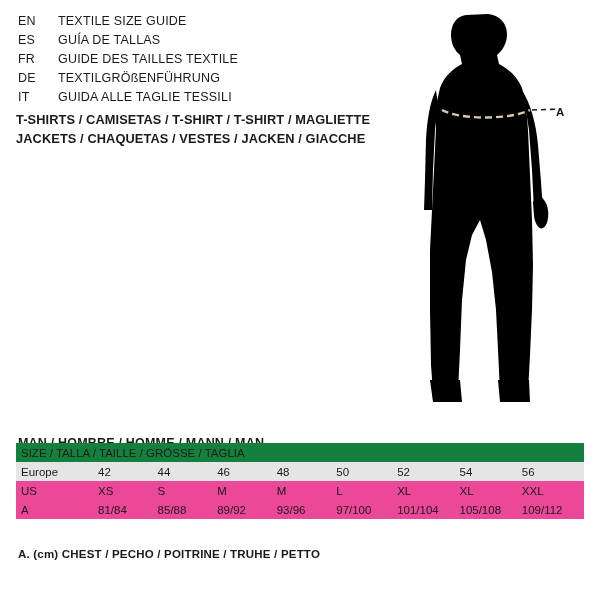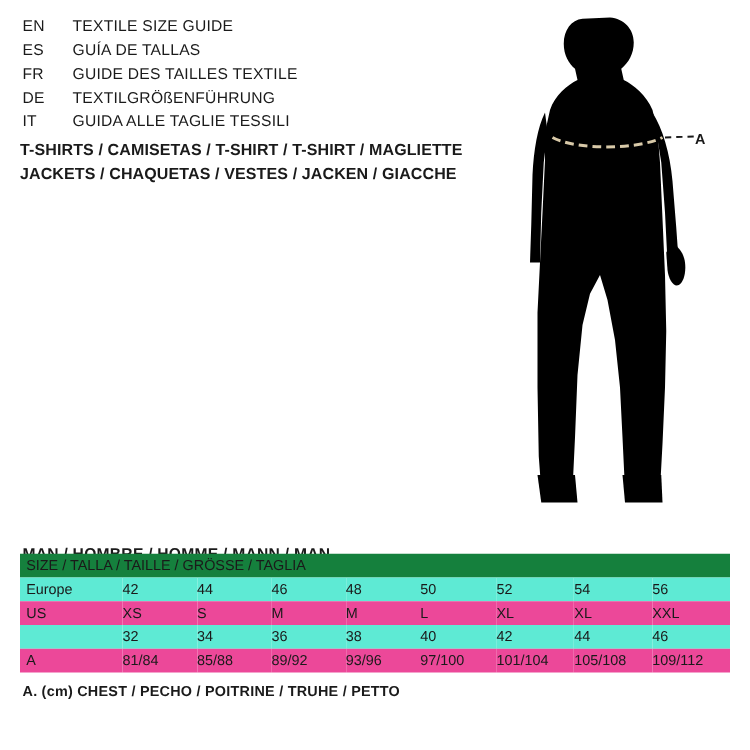--- a/index.html
+++ b/index.html
@@ -104,21 +104,21 @@
     font-weight: normal;
     vertical-align: middle;
   }
   .size-table th {
     font-weight: normal;
   }
   .row-header {
     background: #15803d;
   }
   .row-light {
-    background: #5eead4;
+    background: #e5e5e5;
     margin-left: 18px;
   }
   .row-dark {
     background: #ec4899;
   }
   .size-table .c0 { width: 88px; padding-left: 5px; }
   .size-table .c { width: 68px; }
 
   
   .footnote {
@@ -217,31 +217,20 @@
       <td class="c0">US</td>
       <td class="c">XS</td>
       <td class="c">S</td>
       <td class="c">M</td>
       <td class="c">M</td>
       <td class="c">L</td>
       <td class="c">XL</td>
       <td class="c">XL</td>
       <td class="c">XXL</td>
     </tr>
-    <tr class="row-light">
-      <td class="c0"></td>
-      <td class="c">32</td>
-      <td class="c">34</td>
-      <td class="c">36</td>
-      <td class="c">38</td>
-      <td class="c">40</td>
-      <td class="c">42</td>
-      <td class="c">44</td>
-      <td class="c">46</td>
-    </tr>
     <tr class="row-dark">
       <td class="c0">A</td>
       <td class="c">81/84</td>
       <td class="c">85/88</td>
       <td class="c">89/92</td>
       <td class="c">93/96</td>
       <td class="c">97/100</td>
       <td class="c">101/104</td>
       <td class="c">105/108</td>
       <td class="c">109/112</td>

